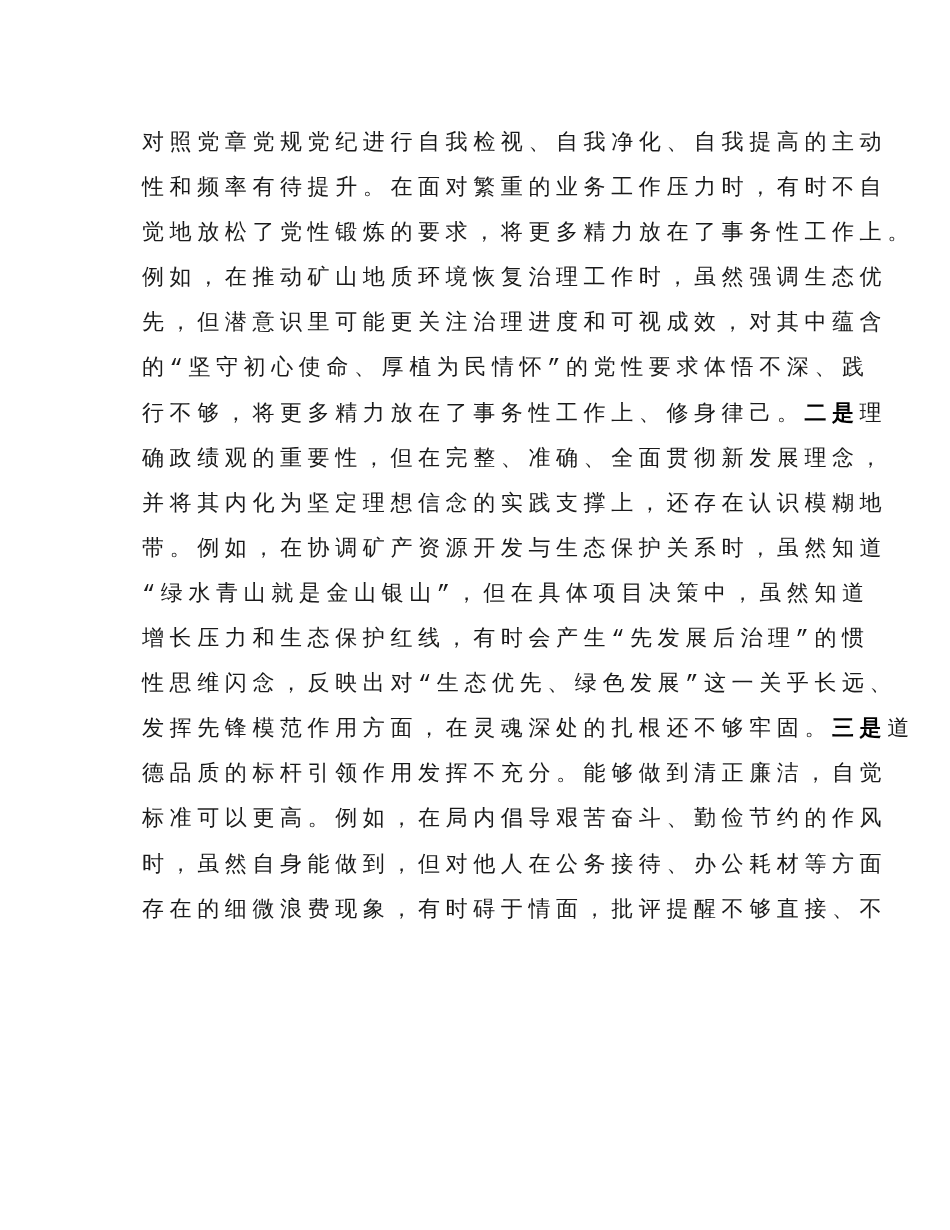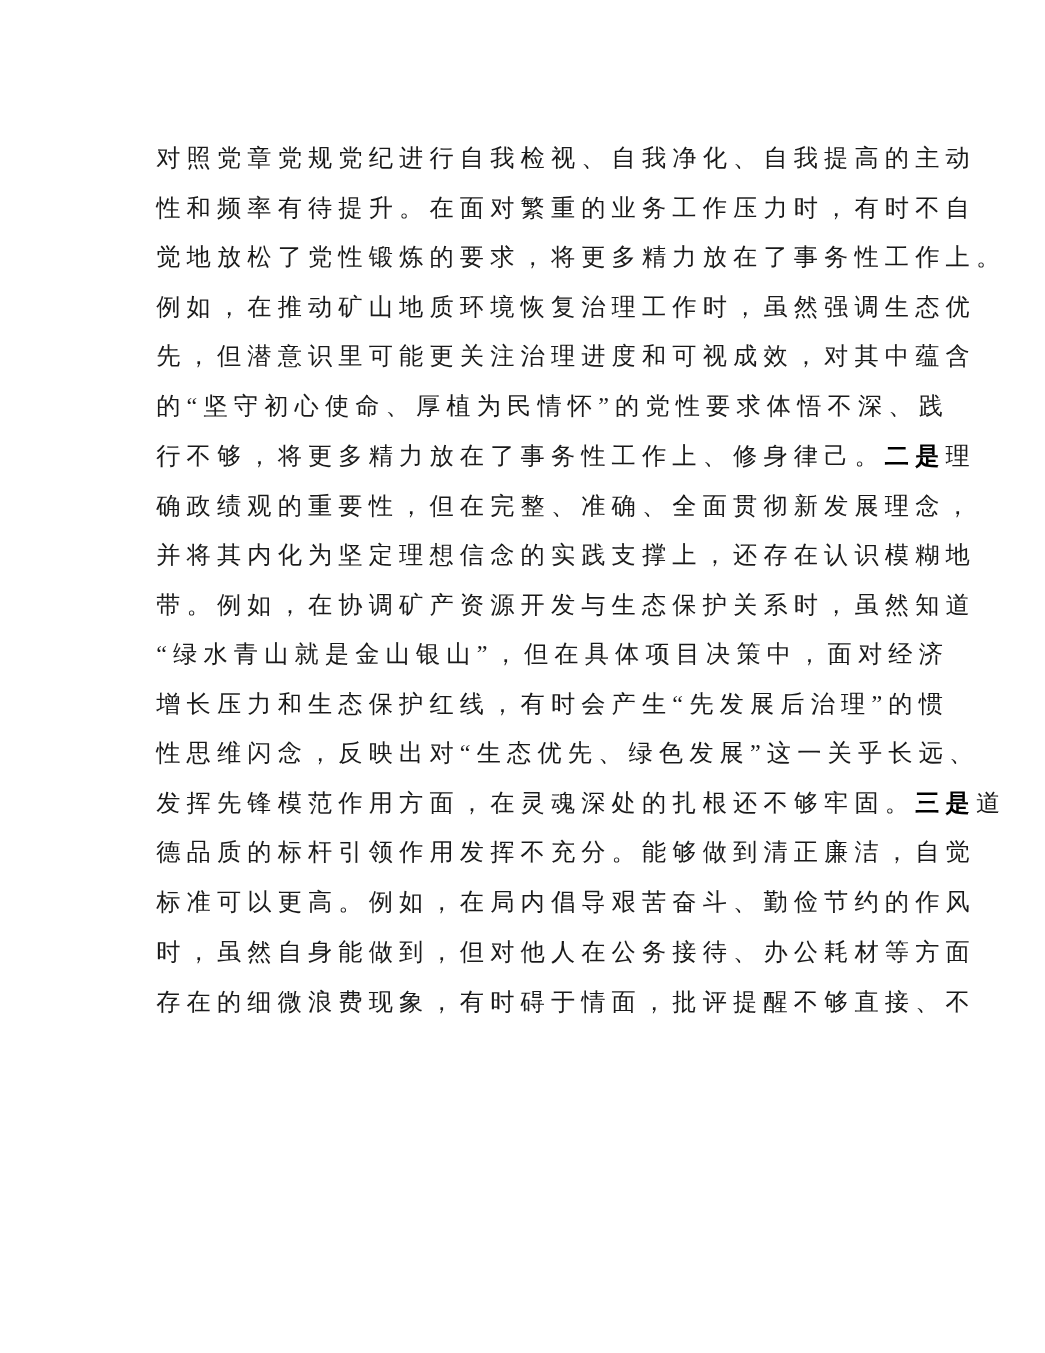--- a/index.html
+++ b/index.html
@@ -26,21 +26,21 @@
       left: 142px;
       top: 121px;
       width: 700px;
       margin: 0;
       padding: 0;
     }
     .line {
       display: block;
       height: 45.1px;
       line-height: 45.1px;
-      font-family: Liberation Serif, serif;
+      font-family: Liberation Mono, monospace;
       font-size: 22px;
       color: #1a1a1a;
       white-space: nowrap;
       letter-spacing: 5.6px;
     }
     .line .b {
       font-weight: bold;
       color: #000000;
       margin-top: 18px;
     }
@@ -53,21 +53,21 @@
     <span class="line">对照党章党规党纪进行自我检视、自我净化、自我提高的主动</span>
     <span class="line">性和频率有待提升。在面对繁重的业务工作压力时，有时不自</span>
     <span class="line">觉地放松了党性锻炼的要求，将更多精力放在了事务性工作上。</span>
     <span class="line">例如，在推动矿山地质环境恢复治理工作时，虽然强调生态优</span>
     <span class="line">先，但潜意识里可能更关注治理进度和可视成效，对其中蕴含</span>
     <span class="line">的“坚守初心使命、厚植为民情怀”的党性要求体悟不深、践</span>
     <span class="line"><span>行不够，将更多精力放在了事务性工作上、修身律己。</span><span class="b">二是</span><span>理</span></span>
     <span class="line">确政绩观的重要性，但在完整、准确、全面贯彻新发展理念，</span>
     <span class="line">并将其内化为坚定理想信念的实践支撑上，还存在认识模糊地</span>
     <span class="line">带。例如，在协调矿产资源开发与生态保护关系时，虽然知道</span>
-    <span class="line">“绿水青山就是金山银山”，但在具体项目决策中，面对经济</span>
+    <span class="line">“绿水青山就是金山银山”，但在具体项目决策中，虽然知道</span>
     <span class="line">增长压力和生态保护红线，有时会产生“先发展后治理”的惯</span>
     <span class="line">性思维闪念，反映出对“生态优先、绿色发展”这一关乎长远、</span>
     <span class="line"><span>发挥先锋模范作用方面，在灵魂深处的扎根还不够牢固。</span><span class="b">三是</span><span>道</span></span>
     <span class="line">德品质的标杆引领作用发挥不充分。能够做到清正廉洁，自觉</span>
     <span class="line">标准可以更高。例如，在局内倡导艰苦奋斗、勤俭节约的作风</span>
     <span class="line">时，虽然自身能做到，但对他人在公务接待、办公耗材等方面</span>
     <span class="line">存在的细微浪费现象，有时碍于情面，批评提醒不够直接、不</span>
   </div>
 </div>
 

